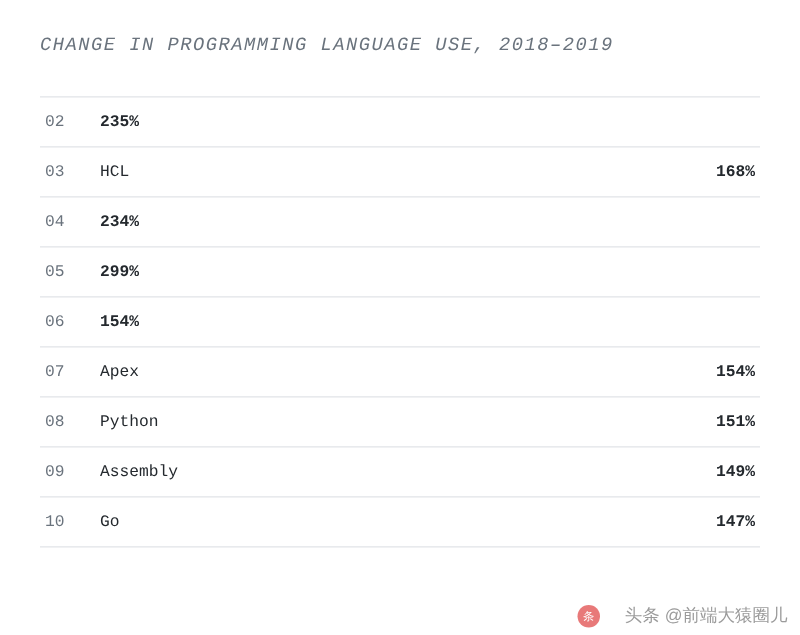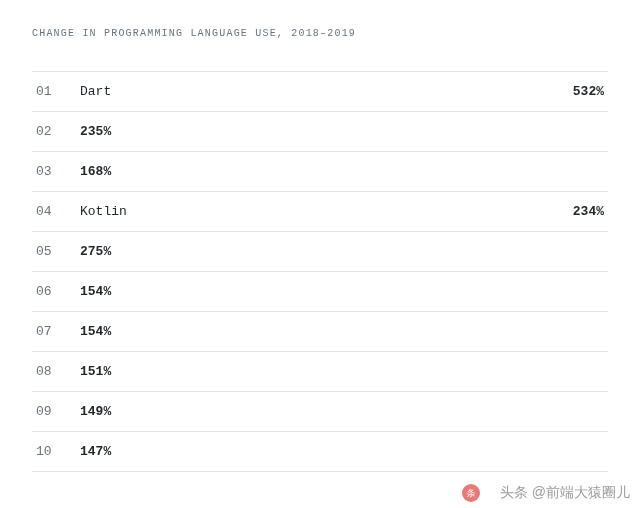--- a/index.html
+++ b/index.html
@@ -12,26 +12,27 @@
       height: 508px;
       background: #ffffff;
       font-family: "SFMono-Regular", Consolas, "Liberation Mono", Menlo, monospace;
       position: relative;
       overflow: hidden;
     }
     .container {
       padding: 28px 32px 20px 32px;
     }
     .title {
-      font-size: 10px;
+      font-size: 15px;
       letter-spacing: 1.2px;
       color: #6a737d;
       font-weight: 400;
       text-transform: uppercase;
       margin-bottom: 32px;
+      font-style: italic;
     }
     .list {
       list-style: none;
     }
     .row {
       display: flex;
       align-items: center;
       padding: 12px 4px;
       border-bottom: 1px solid #e1e4e8;
       font-size: 13px;
@@ -87,59 +88,58 @@
       font-weight: 500;
     }
   </style>
 </head>
 <body>
 
 <div class="container">
   <h1 class="title">CHANGE IN PROGRAMMING LANGUAGE USE, 2018–2019</h1>
   <ul class="list">
     <li class="row">
-      <span class="rank">01</span>
-      <span class="name">Dart</span>
-      <span class="pct">532%</span>
-    </li>
-    <li class="row">
       <span class="rank">02</span>
       <span class="pct">235%</span>
     </li>
     <li class="row">
       <span class="rank">03</span>
+      <span class="name">HCL</span>
       <span class="pct">168%</span>
     </li>
     <li class="row">
       <span class="rank">04</span>
-      <span class="name">Kotlin</span>
       <span class="pct">234%</span>
     </li>
     <li class="row">
       <span class="rank">05</span>
-      <span class="pct">275%</span>
+      <span class="pct">299%</span>
     </li>
     <li class="row">
       <span class="rank">06</span>
       <span class="pct">154%</span>
     </li>
     <li class="row">
       <span class="rank">07</span>
+      <span class="name">Apex</span>
       <span class="pct">154%</span>
     </li>
     <li class="row">
       <span class="rank">08</span>
+      <span class="name">Python</span>
       <span class="pct">151%</span>
     </li>
     <li class="row">
       <span class="rank">09</span>
+      <span class="name">Assembly</span>
       <span class="pct">149%</span>
     </li>
     <li class="row">
       <span class="rank">10</span>
+      <span class="name">Go</span>
       <span class="pct">147%</span>
     </li>
   </ul>
 </div>
 
 <div class="watermark">
   <span class="watermark-icon"></span>
   <span class="watermark-text">头条 @前端大猿圈儿</span>
 </div>
 

